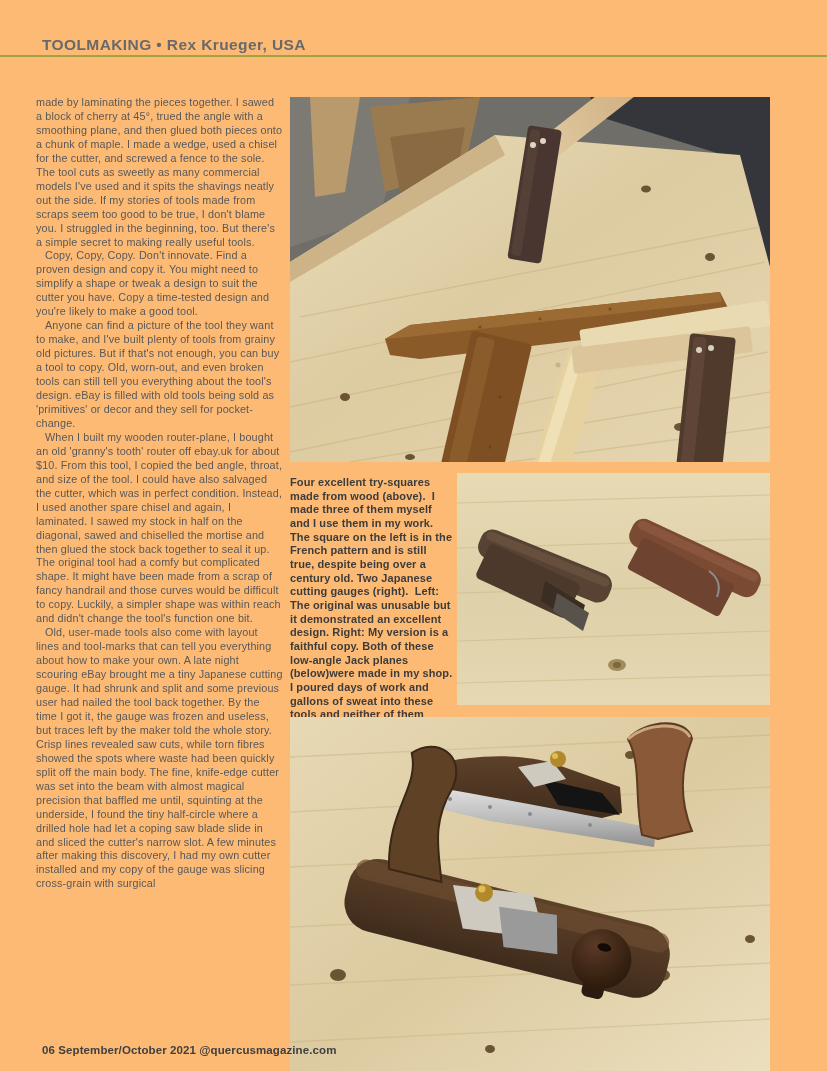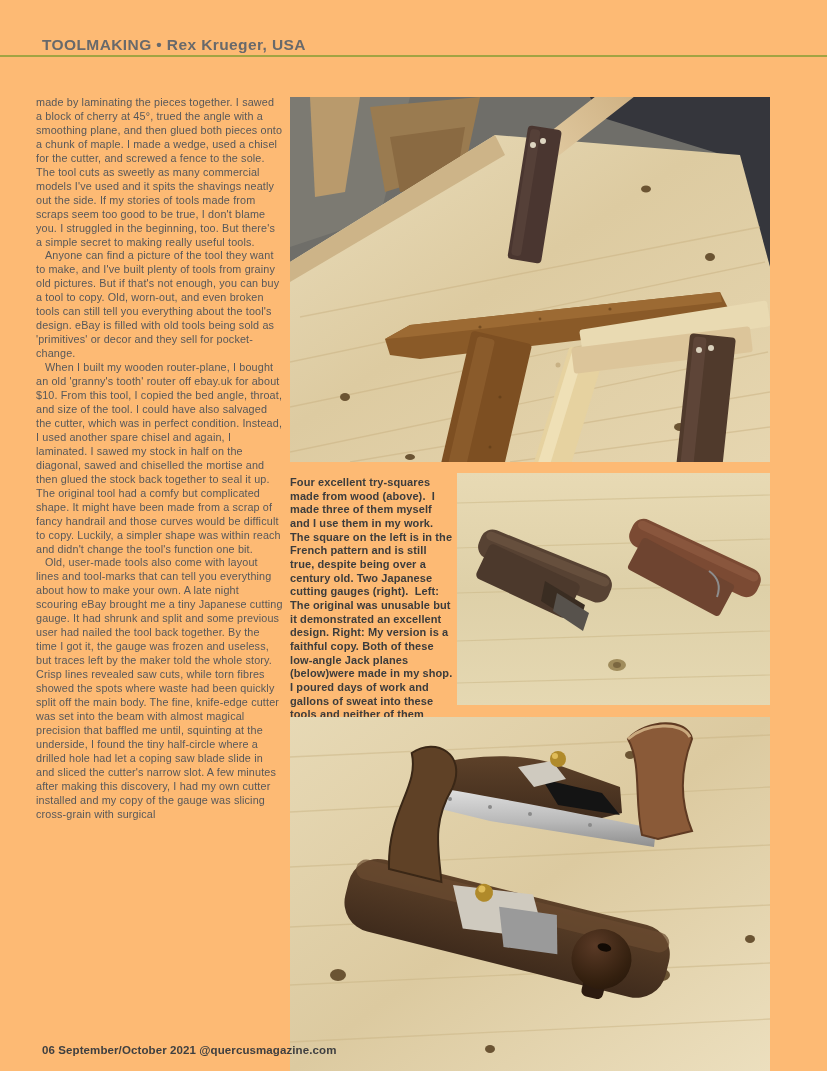--- a/index.html
+++ b/index.html
@@ -52,20 +52,21 @@
 </head>
 <body>
 
 <div class="page">
 
   <div class="masthead">TOOLMAKING • Rex Krueger, USA</div>
   <div class="rule"></div>
 
   <div class="body-col">
     <p>made by laminating the pieces together. I sawed a block of cherry at 45°, trued the angle with a smoothing plane, and then glued both pieces onto a chunk of maple. I made a wedge, used a chisel for the cutter, and screwed a fence to the sole. The tool cuts as sweetly as many commercial models I've used and it spits the shavings neatly out the side. If my stories of tools made from scraps seem too good to be true, I don't blame you. I struggled in the beginning, too. But there's a simple secret to making really useful tools.</p>
+    <p class="indent">Copy, Copy, Copy. Don't innovate. Find a proven design and copy it. You might need to simplify a shape or tweak a design to suit the cutter you have. Copy a time-tested design and you're likely to make a good tool.</p>
     <p class="indent">Anyone can find a picture of the tool they want to make, and I've built plenty of tools from grainy old pictures. But if that's not enough, you can buy a tool to copy. Old, worn-out, and even broken tools can still tell you everything about the tool's design. eBay is filled with old tools being sold as 'primitives' or decor and they sell for pocket-change.</p>
     <p class="indent">When I built my wooden router-plane, I bought an old 'granny's tooth' router off ebay.uk for about $10. From this tool, I copied the bed angle, throat, and size of the tool. I could have also salvaged the cutter, which was in perfect condition. Instead, I used another spare chisel and again, I laminated. I sawed my stock in half on the diagonal, sawed and chiselled the mortise and then glued the stock back together to seal it up. The original tool had a comfy but complicated shape. It might have been made from a scrap of fancy handrail and those curves would be difficult to copy. Luckily, a simpler shape was within reach and didn't change the tool's function one bit.</p>
     <p class="indent">Old, user-made tools also come with layout lines and tool-marks that can tell you everything about how to make your own. A late night scouring eBay brought me a tiny Japanese cutting gauge. It had shrunk and split and some previous user had nailed the tool back together. By the time I got it, the gauge was frozen and useless, but traces left by the maker told the whole story. Crisp lines revealed saw cuts, while torn fibres showed the spots where waste had been quickly split off the main body. The fine, knife-edge cutter was set into the beam with almost magical precision that baffled me until, squinting at the underside, I found the tiny half-circle where a drilled hole had let a coping saw blade slide in and sliced the cutter's narrow slot. A few minutes after making this discovery, I had my own cutter installed and my copy of the gauge was slicing cross-grain with surgical</p>
   </div>
 
   <div class="photo photo-top">
     <svg width="480" height="365" viewBox="0 0 480 365">
       <defs>
         <linearGradient id="ply1" x1="0" y1="0" x2="1" y2="1">
           <stop offset="0" stop-color="#e9dcba"></stop>

